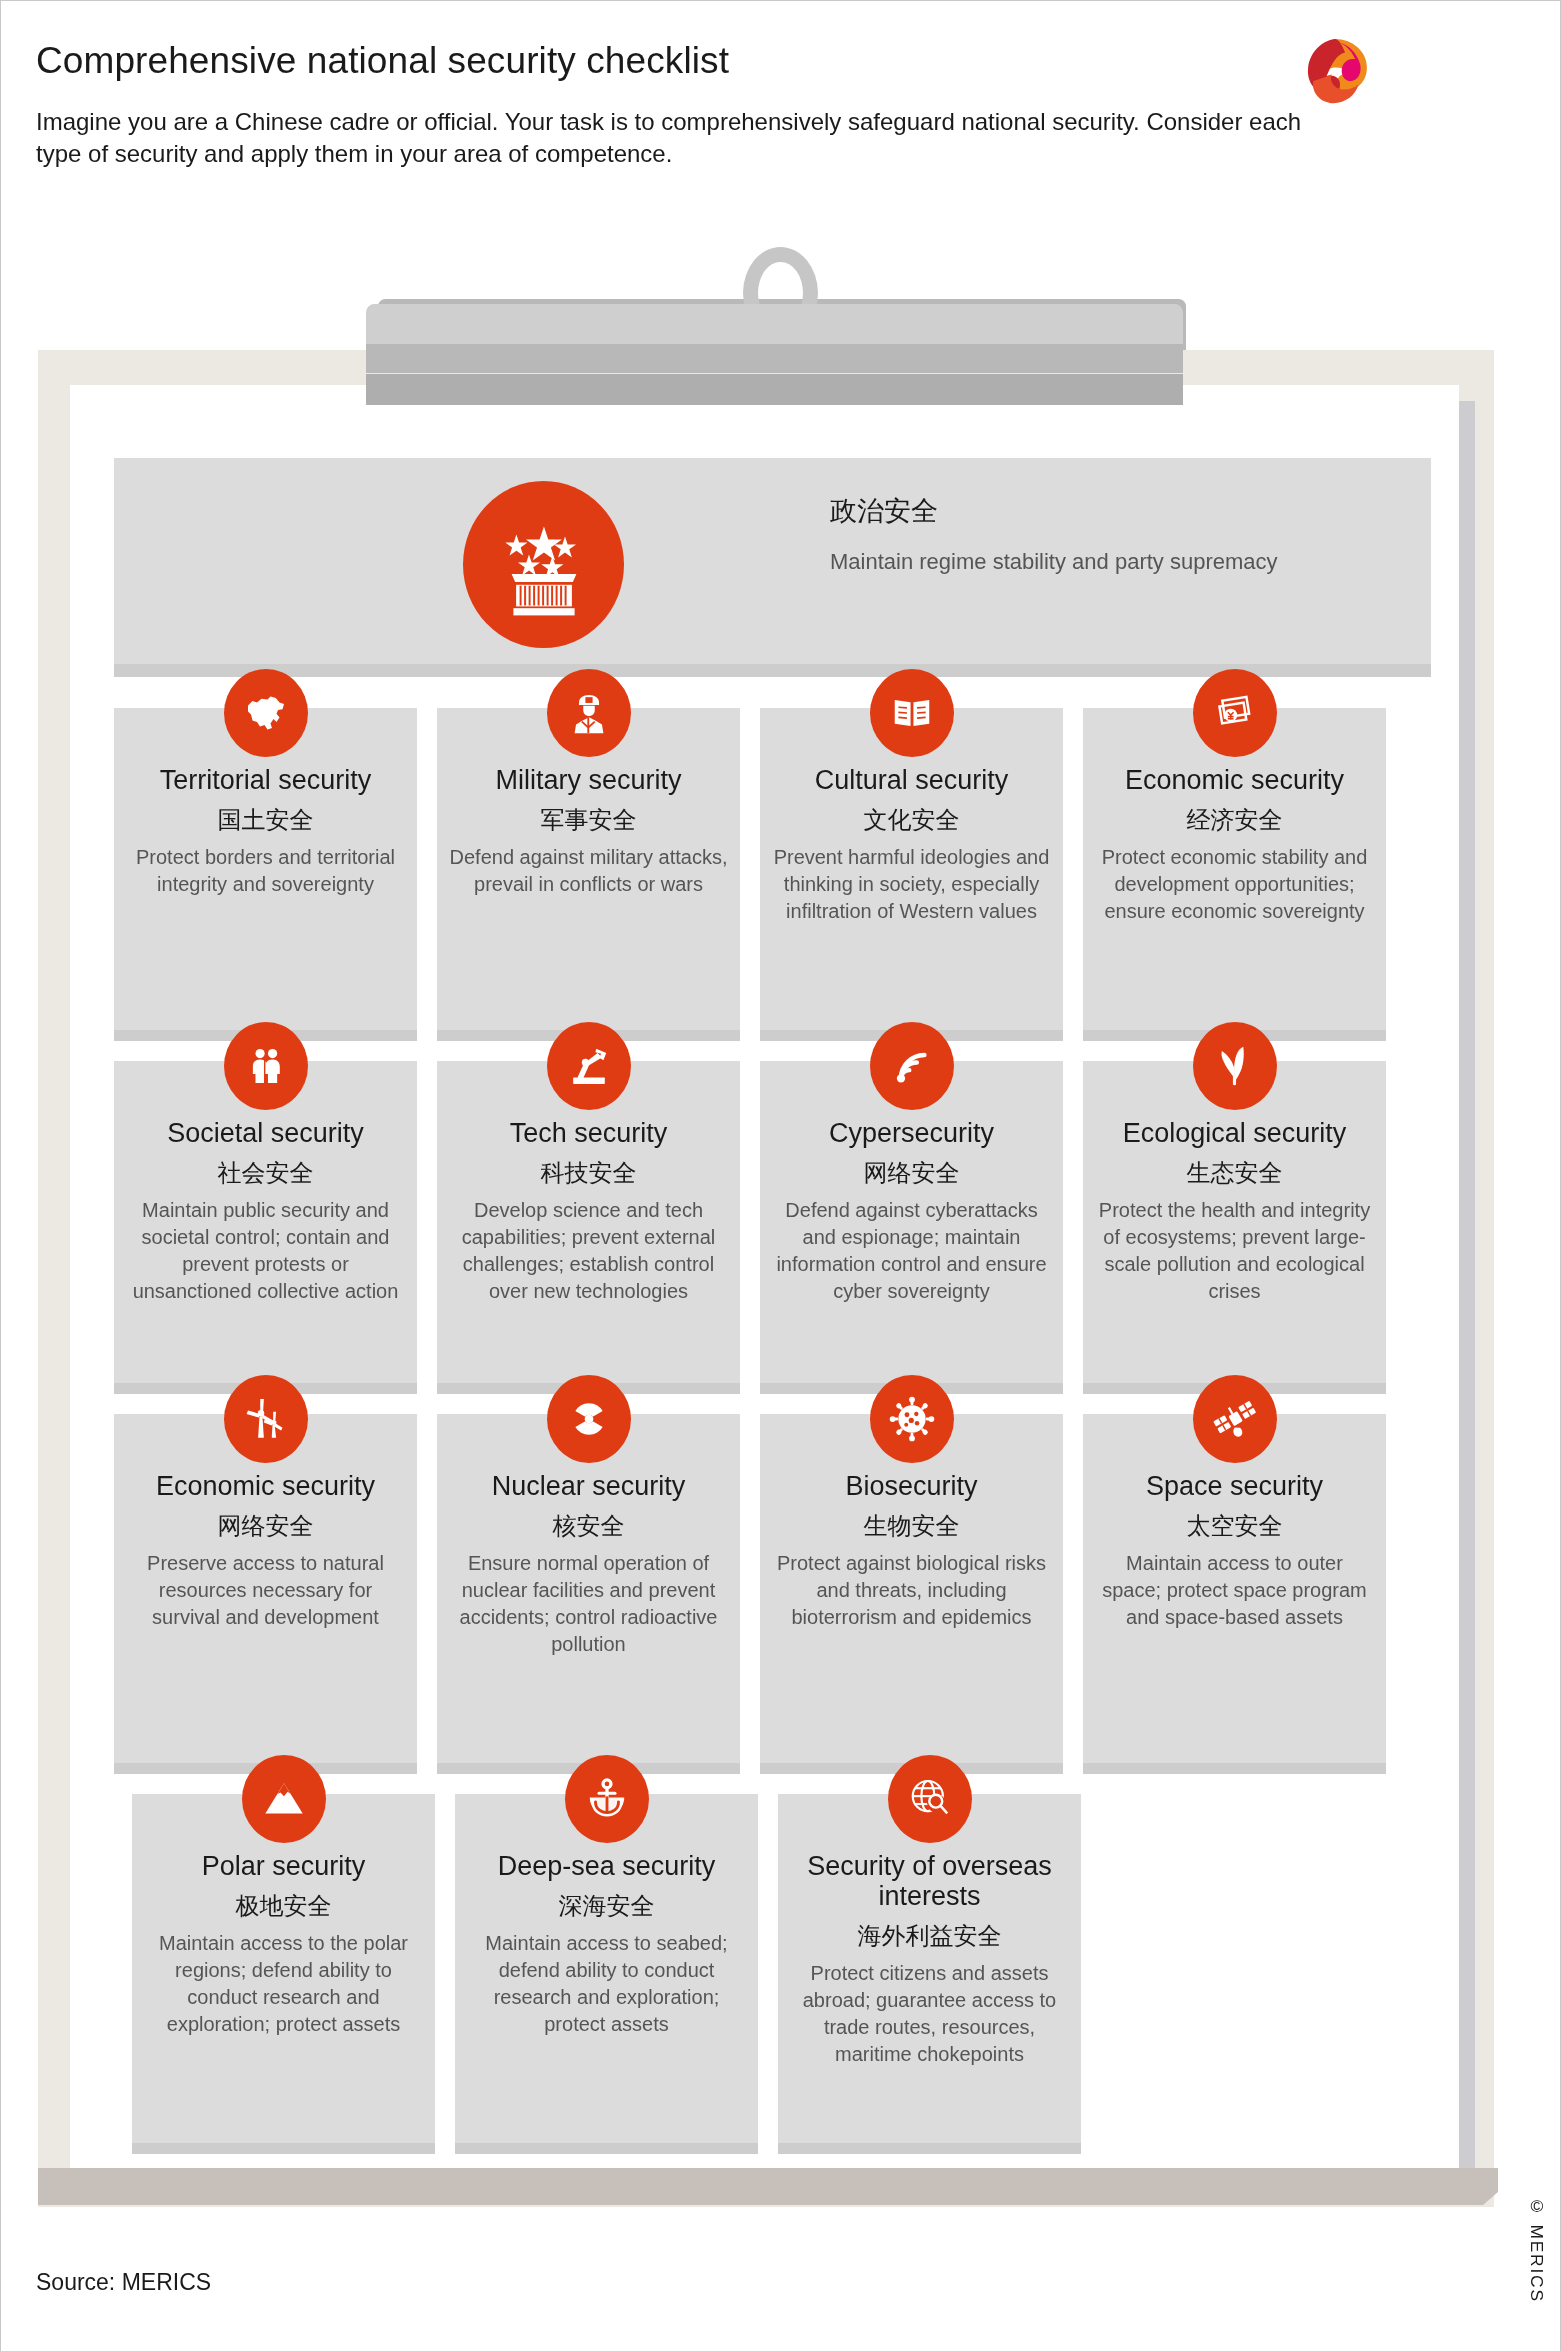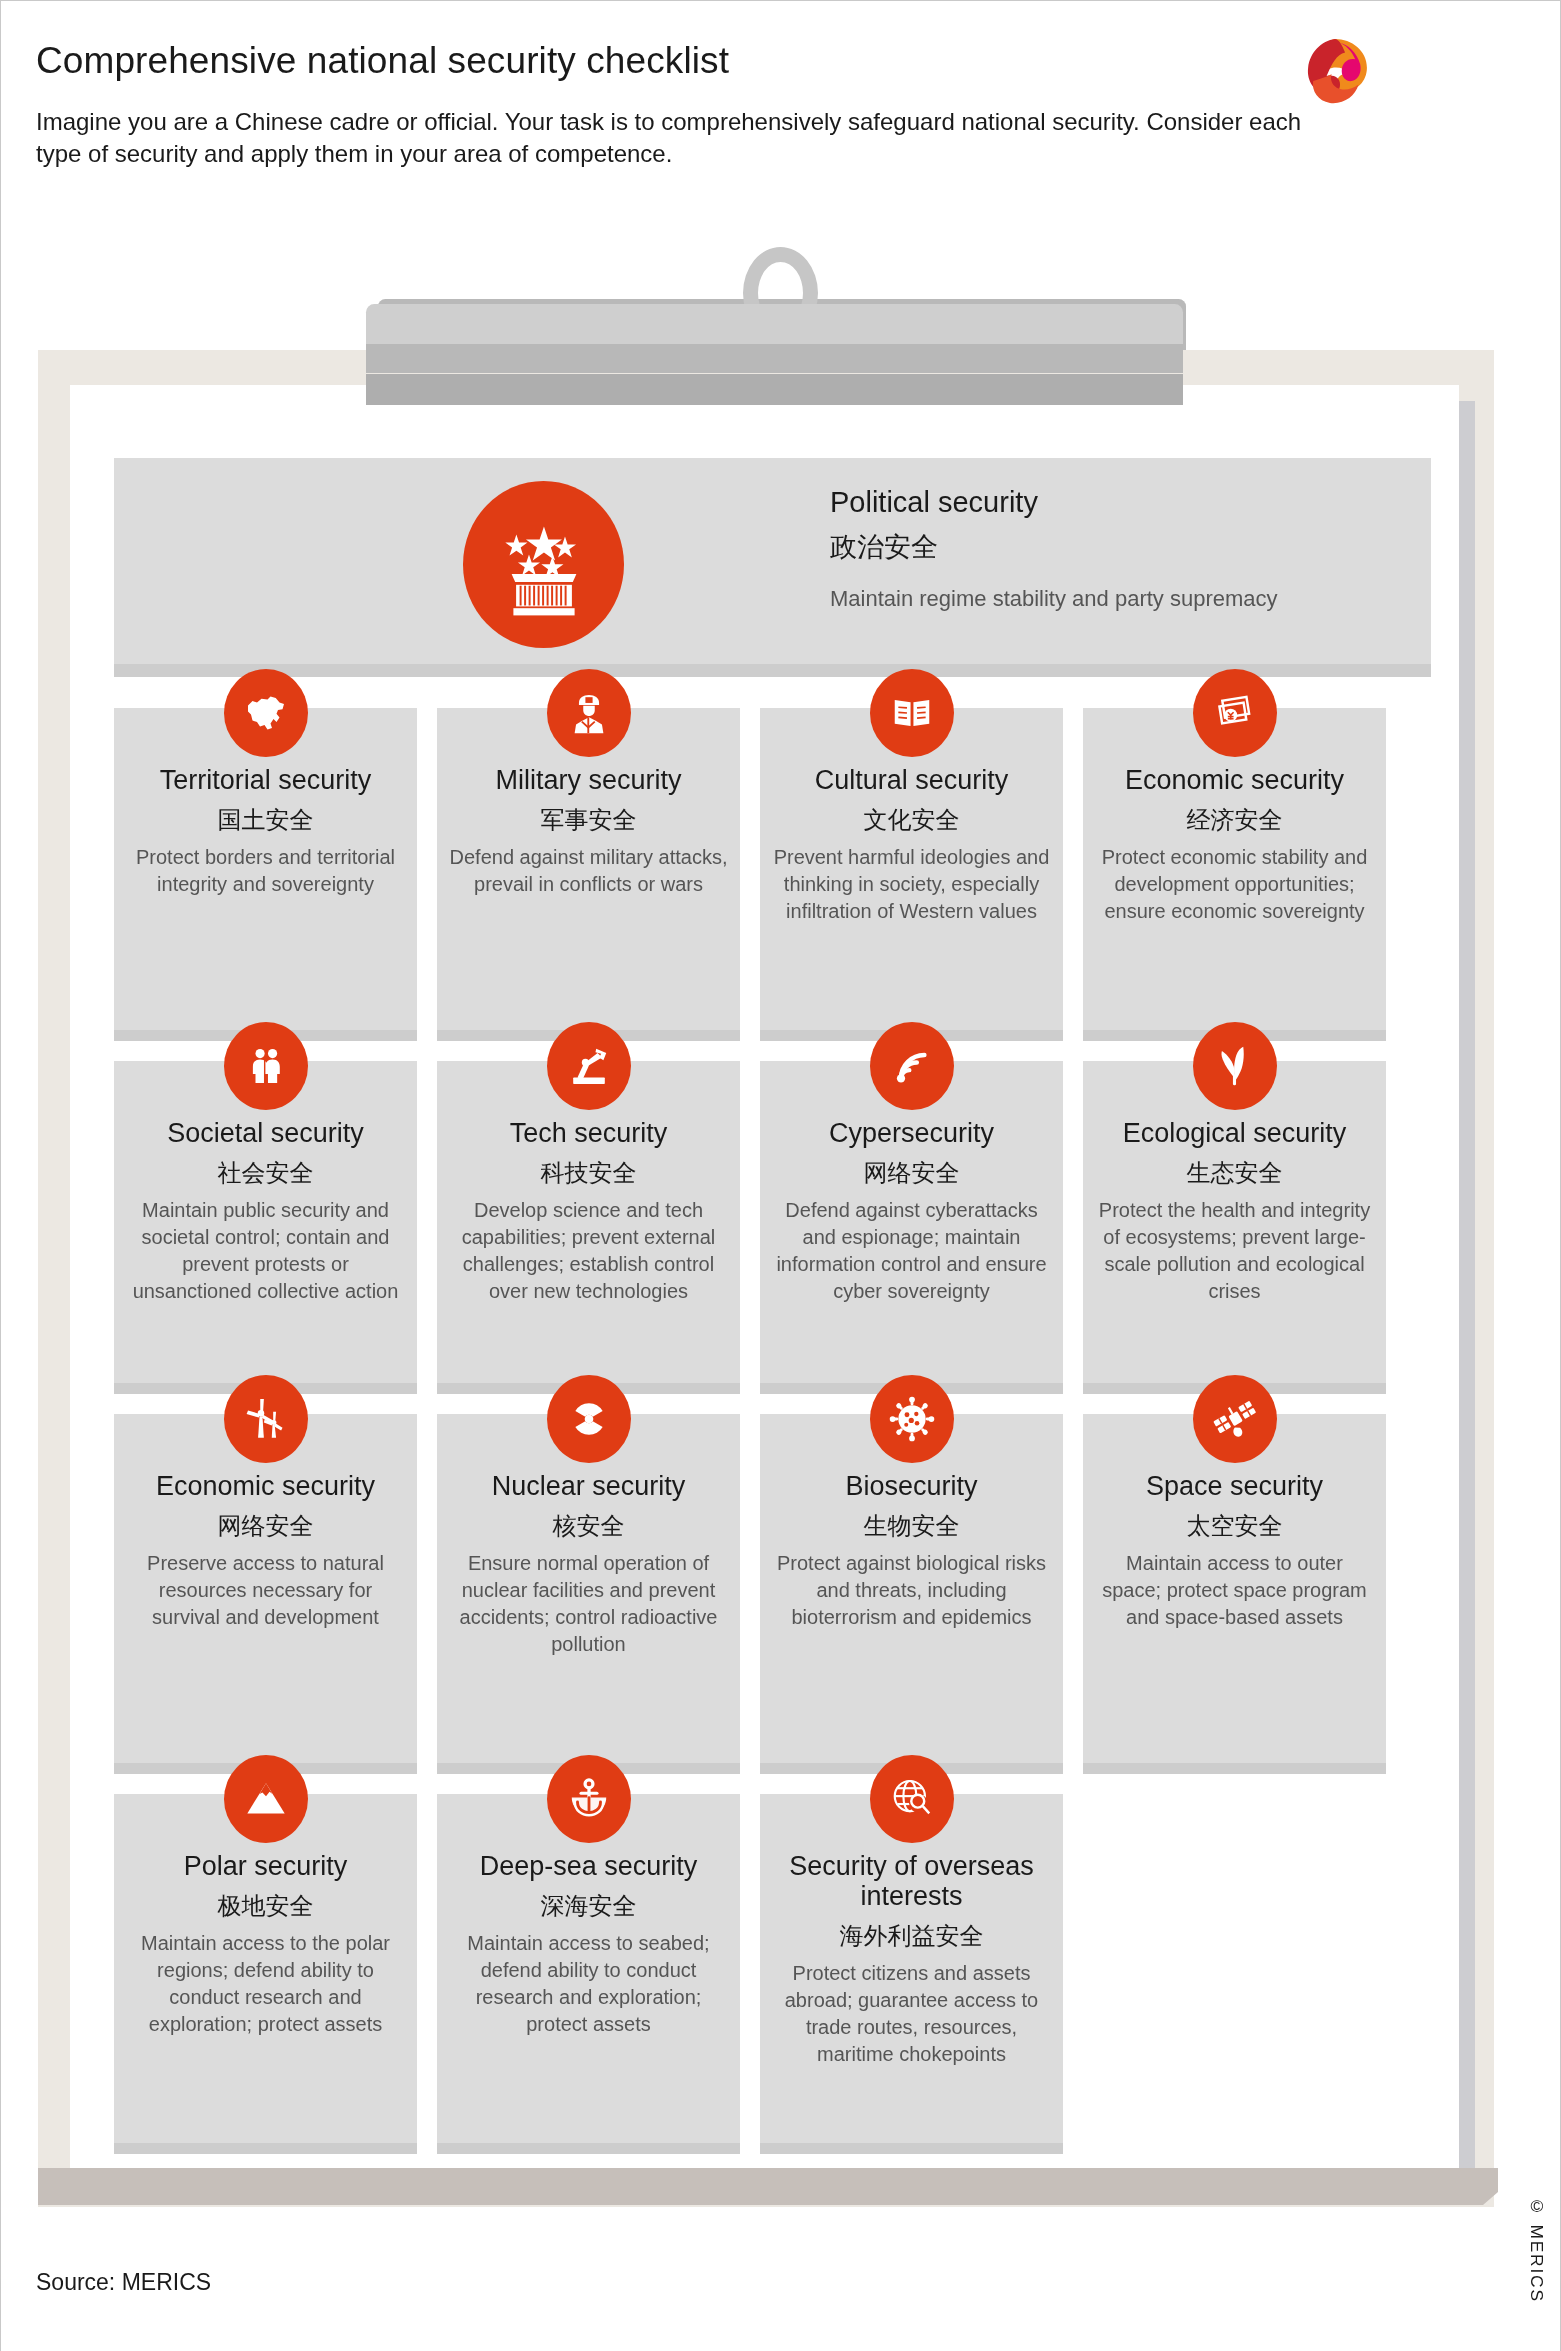--- a/index.html
+++ b/index.html
@@ -96,21 +96,21 @@
   }
   .card {
     position: relative; width: 303px;
     background: #dcdcdc;
     padding: 57px 11px 20px 11px;
     text-align: center;
   }
   .card.r1 { height: 333px; }
   .card.r2 { height: 333px; }
   .card.r3 { height: 360px; }
-  .card.r4 { height: 360px; }
+  .card.r4 { height: 360px; margin-left: 18px; }
   .card-shade {
     position: absolute; left: 0; bottom: 0; width: 100%; height: 11px; background: #cdcdcd;
   }
   .card .icon {
     position: absolute; left: 50%; top: -39px; transform: translateX(-50%);
     width: 84px; height: 88px; background: #e03c14; border-radius: 50%;
     display: flex; align-items: center; justify-content: center;
   }
   .card .en {
     font-size: 27px; color: #1a1a1a; line-height: 1.12; font-stretch: condensed;
@@ -190,21 +190,20 @@
             <line x1="59" y1="83" x2="59" y2="105"></line>
           <line x1="64" y1="83" x2="64" y2="105"></line>
             <line x1="69" y1="83" x2="69" y2="105"></line>
           <line x1="74" y1="83" x2="74" y2="105"></line>
             <line x1="79" y1="83" x2="79" y2="105"></line>
           <line x1="84" y1="83" x2="84" y2="105"></line>
         </g>
       </svg>
     </div>
     <div id="pol-text">
-      <div id="pol-en">Political security</div>
       <div id="pol-zh">政治安全</div>
       <div id="pol-desc">Maintain regime stability and party supremacy</div>
     </div>
   </div>
 
   <div id="grid">
 
     <div class="card r1">
       <div class="icon">
         <svg viewBox="0 0 64 64" width="48" height="48">

